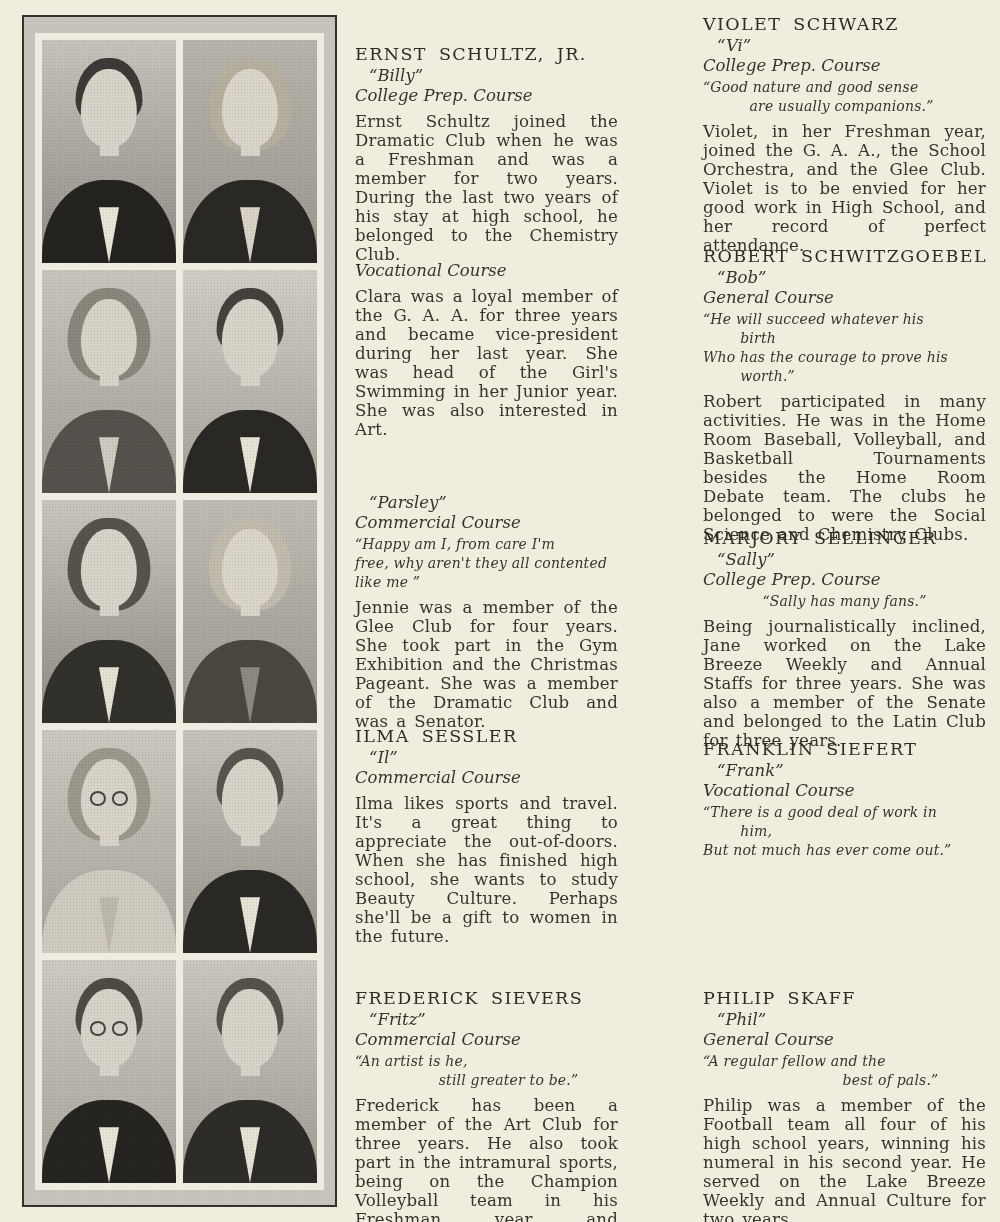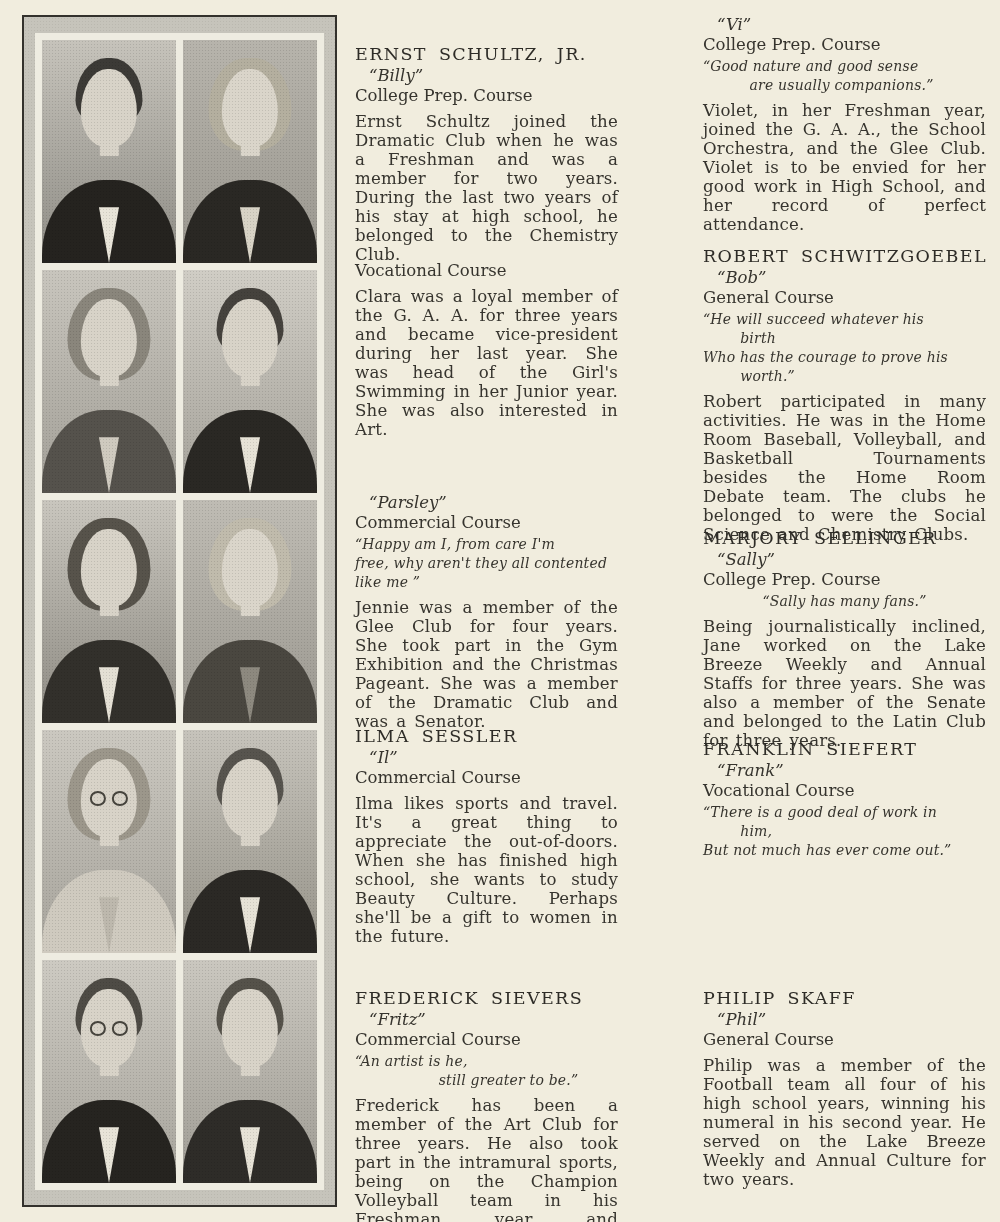--- a/index.html
+++ b/index.html
@@ -86,21 +86,21 @@
 
   .name{
     margin:0;font-size:17.5px;font-weight:normal;color:#2e2c27;
     letter-spacing:1.4px;word-spacing:5px;line-height:21px;white-space:nowrap;
   }
   .meta{
     display:flex;justify-content:space-between;align-items:baseline;
     font-size:16.5px;line-height:20px;margin-top:1px;flex-direction:column;
   }
   .nick{font-style:italic;padding-left:14px;}
-  .course{text-align:center;}
+  .course{text-align:center;font-style:italic;}
   .quote{
     font-style:italic;font-size:14px;line-height:19px;
     white-space:pre-wrap;margin-top:2px;letter-spacing:0.2px;
   }
   .quote.center{text-align:center;white-space:normal;}
   .bio{
     margin:6px 0 0;font-size:16.6px;line-height:19px;
     text-align:justify;letter-spacing:0.2px;word-spacing:2.5px;
   }
 </style>
@@ -215,20 +215,21 @@
         <span class="nick">“Fritz”</span>
         <span class="course">Commercial Course</span>
       </div>
       <div class="quote">“An artist is he,
                   still greater to be.”</div>
       <p class="bio">Frederick has been a member of the Art Club for three years. He also took part in the intramural sports, being on the Champion Volleyball team in his Freshman year and Sophomore year.</p>
     </article>
   </div>
 <div class="col" id="col-right">
     <article class="entry">
+      <h2 class="name">VIOLET SCHWARZ</h2>
       <div class="meta">
         <span class="nick">“Vi”</span>
         <span class="course">College Prep. Course</span>
       </div>
       <div class="quote">“Good nature and good sense
           are usually companions.”</div>
       <p class="bio">Violet, in her Freshman year, joined the G. A. A., the School Orchestra, and the Glee Club. Violet is to be envied for her good work in High School, and her record of perfect attendance.</p>
     </article>
     <article class="entry">
       <h2 class="name">ROBERT SCHWITZGOEBEL</h2>
@@ -260,15 +261,17 @@
       <div class="quote">“There is a good deal of work in
         him,
 But not much has ever come out.”</div>
     </article>
     <article class="entry">
       <h2 class="name">PHILIP SKAFF</h2>
       <div class="meta">
         <span class="nick">“Phil”</span>
         <span class="course">General Course</span>
       </div>
+      <div class="quote">“A regular fellow and the
+                              best of pals.”</div>
       <p class="bio">Philip was a member of the Football team all four of his high school years, winning his numeral in his second year.  He served on the Lake Breeze Weekly and Annual Culture for two years.</p>
     </article>
   </div>
 
 </body></html>

